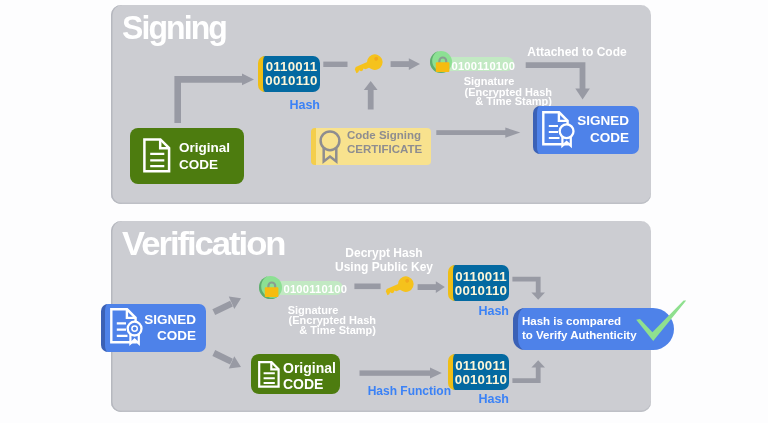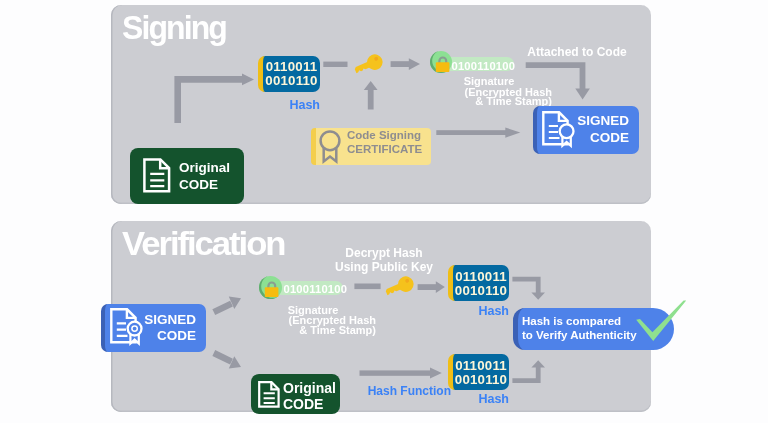--- a/index.html
+++ b/index.html
@@ -9,21 +9,21 @@
   .ptitle{position:absolute;color:#fff;font-weight:bold;font-size:34px;letter-spacing:-2px;line-height:34px;white-space:nowrap;}
 
   .box{position:absolute;box-sizing:border-box;display:flex;align-items:center;}
   
   .hashbox{background:#0369a1;border-left:5px solid #efbe16;border-radius:7px;
            flex-direction:column;justify-content:center;align-items:center;}
   .hashbox .b{color:#fdf6d8;font-weight:bold;font-size:13.3px;line-height:14.5px;letter-spacing:0.2px;}
   .cap-lbl{position:absolute;color:#3b82f6;font-weight:bold;font-size:12.5px;line-height:13px;white-space:nowrap;text-align:right;}
 
   
-  .codebox{background:#14532d;border-radius:8px;margin-top:20px;}
+  .codebox{background:#4d7c0f;border-radius:8px;}
   .codebox .ctext{color:#fff;font-weight:bold;font-size:13.5px;line-height:16.8px;}
 
   
   .signedbox{background:#4e82e9;border-left:4.5px solid #3b61b6;border-radius:7px;}
   .signedbox .ctext{color:#fff;font-weight:bold;font-size:13.5px;line-height:16.5px;text-align:right;}
 
   
   .certbox{background:#f8e28e;border-left:5px solid #f4ce4c;border-radius:4px;margin-top:12px;}
   .certbox .ctext{color:#8e8d90;font-weight:bold;font-size:11.5px;line-height:13.5px;}
 

